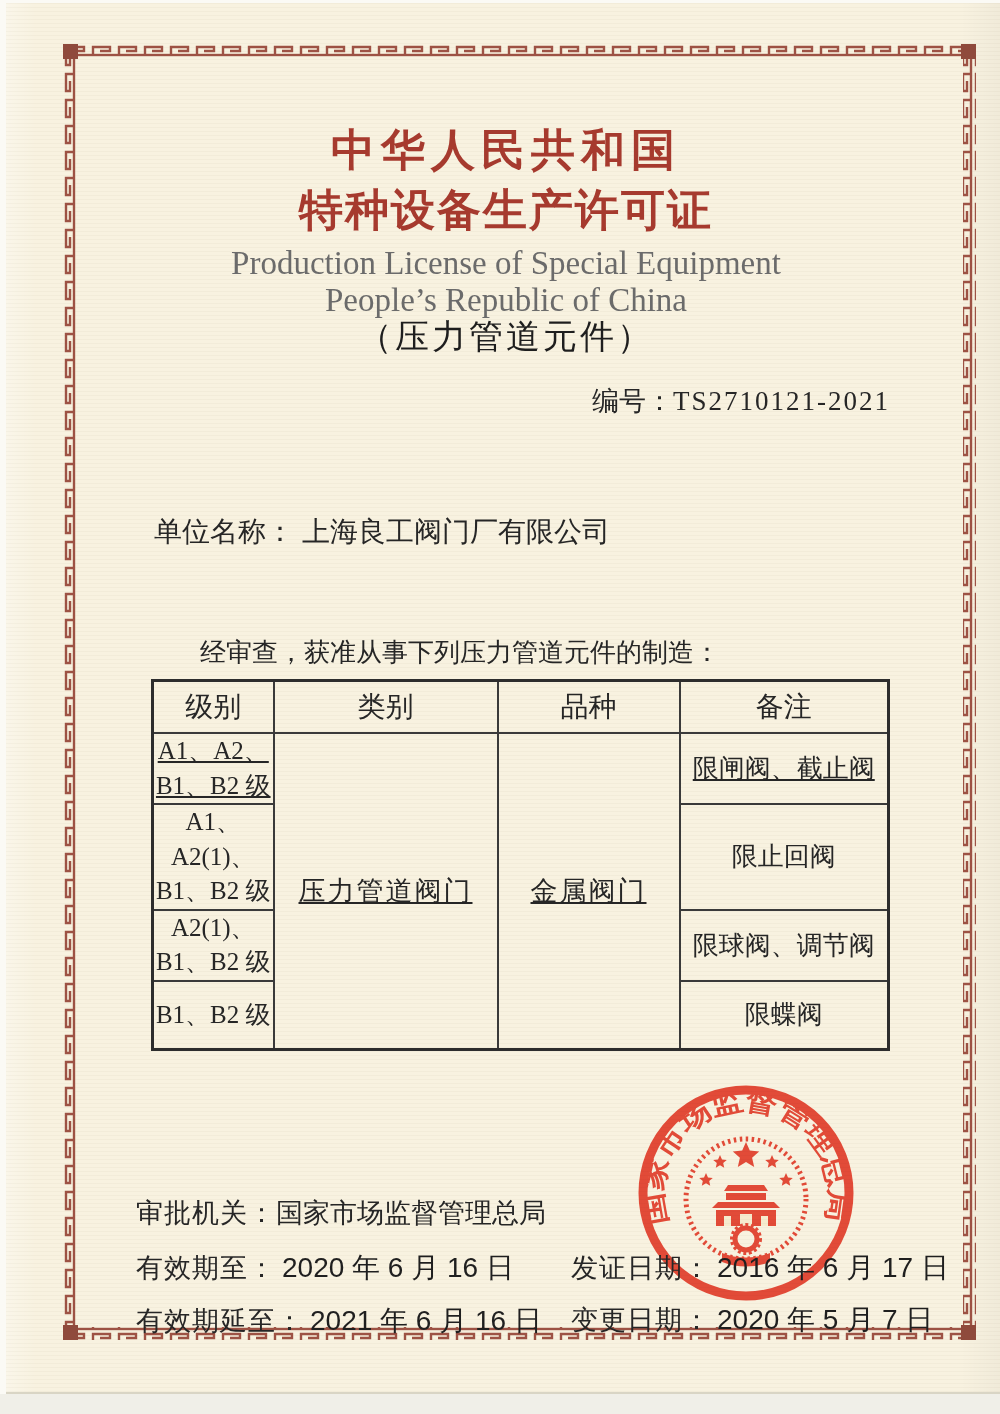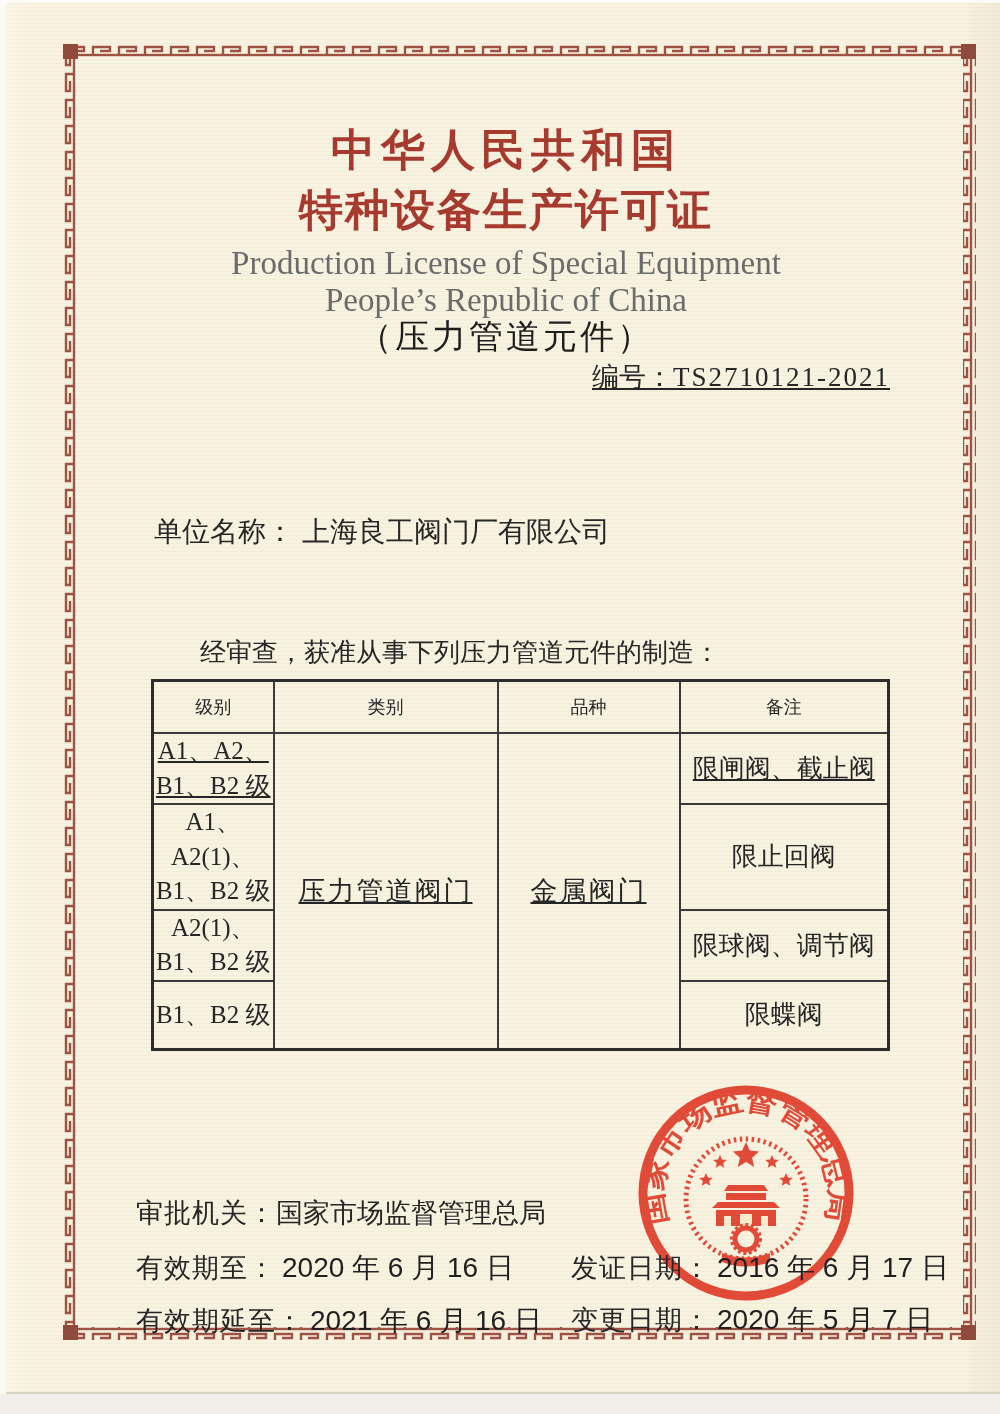--- a/index.html
+++ b/index.html
@@ -21,37 +21,37 @@
   .frame{position:absolute;left:57px;top:41px;}
   .abs{position:absolute;}
   .center-line{left:0;width:1000px;text-align:center;white-space:nowrap;}
   .title-cn{font-weight:700;color:#a63a2e;font-size:44px;line-height:1;}
   .t1{top:126px;letter-spacing:6px;}
   .t2{top:186px;letter-spacing:2px;}
   .title-en{color:#6b6b6b;font-size:33px;line-height:1;}
   .e1{top:244px;}
   .e2{top:281px;}
   .subtitle{top:317px;font-size:34px;letter-spacing:3px;color:#1e1e1e;line-height:1;}
-  .license{top:356px;right:110px;font-size:27px;white-space:nowrap;text-decoration:underline;}
+  .license{top:380px;right:110px;font-size:27px;white-space:nowrap;}
   .serif-num{font-family:"Liberation Serif","DejaVu Serif",serif;letter-spacing:2px;}
   .field{font-size:28px;white-space:nowrap;left:148px;}
   .f-company{top:478px;margin-top:32px;}
   .f-address{top:530px;}
   .field .val{margin-left:8px;}
   .intro{top:632px;left:194px;font-size:26px;white-space:nowrap;}
   table.scope{
     position:absolute;left:145px;top:676px;width:736px;
     border-collapse:collapse;table-layout:fixed;
     border:3px solid #2d2d2d;
   }
   table.scope th,table.scope td{
     border:2px solid #3a3a3a;font-weight:400;
     text-align:center;vertical-align:middle;padding:0;
   }
-  table.scope th{font-size:18px;height:50px;border-radius:18px;}
+  table.scope th{font-size:28px;height:50px;border-radius:18px;}
   td.grade{font-size:25px;white-space:pre-line;line-height:1.38;}
   td.note{font-size:26px;text-align:left;padding-left:16px;}
   td.span-cell{font-size:27px;letter-spacing:2px;}
   .r1{height:68px;text-decoration:underline;} .r2{height:102px;} .r3{height:68px;} .r4{height:69px;}
   .foot-line{font-size:27px;white-space:nowrap;z-index:3;margin-top:48px;}
   .foot-line .lab{letter-spacing:1px;}
   .val-sans{font-family:"Liberation Sans","DejaVu Sans",sans-serif;font-size:28px;color:#1f1f1f;margin-left:6px;}
   .fl1{top:1144px;left:130px;}
   .fl2{top:1198px;left:130px;}
   .fl3{top:1251px;left:130px;}

